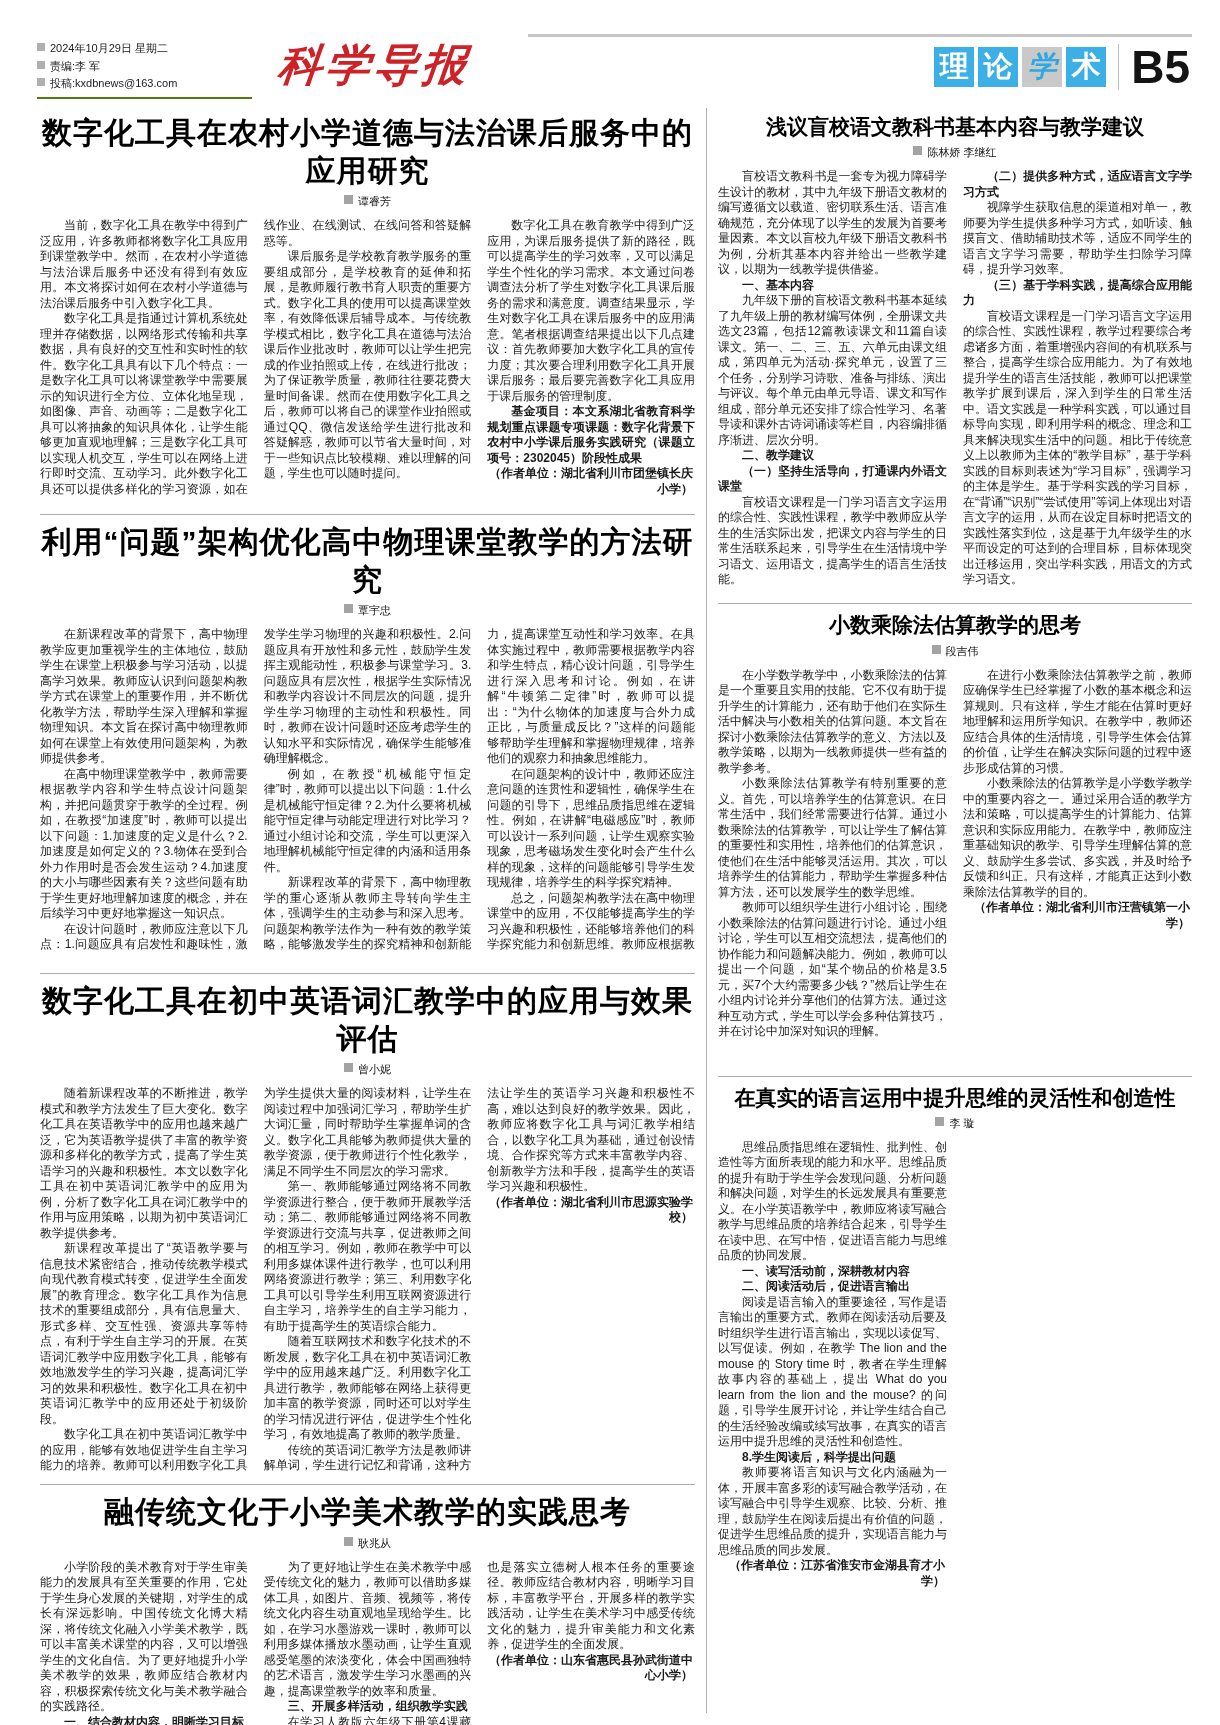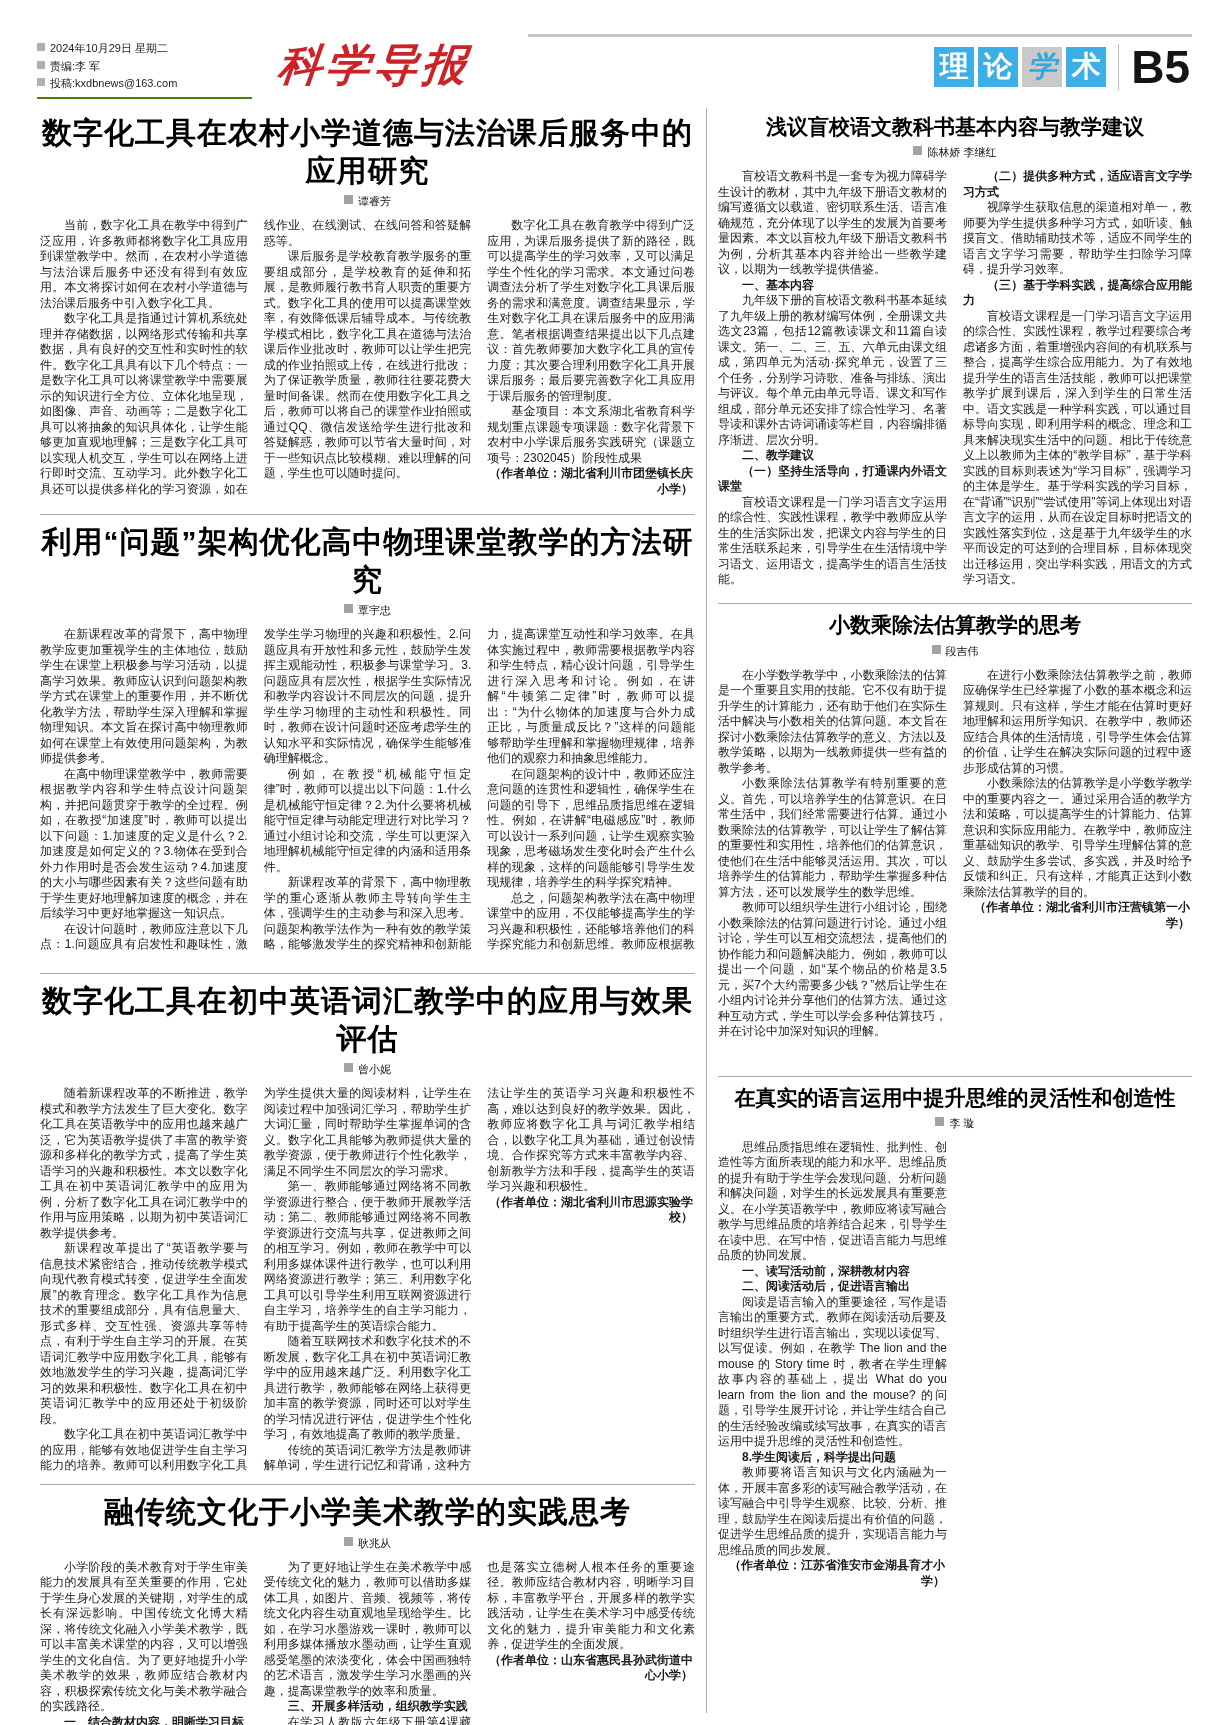--- a/index.html
+++ b/index.html
@@ -44,21 +44,21 @@
   .a-author{text-align:center;font-size:11px;margin:0 0 9px;color:#111;}
   .a-author .sq{width:9px;height:9px;background:#a3a3a3;}
   .a-body{
     column-gap:16px;column-fill:auto;overflow:hidden;text-align:justify;
     font-size:12px;line-height:15.5px;color:#1b1b1b;
   }
   .cols-3{column-count:3;}
   .cols-2{column-count:2;}
   .a-body p{margin:0;text-indent:2em;}
   .a-body p.heading{font-weight:700;}
-  .a-body p.fund{font-weight:400;}
+  .a-body p.fund{font-weight:700;}
   .a-body p.attribution{font-weight:700;text-indent:0;text-align:right;padding-right:2px;}
   .a-sep{border:none;border-top:1px solid #ababab;margin:10px 0 6px;}
 </style>
 </head>
 <body>
 
 <div class="page">
 
   <header class="hdr">
     <div class="top-rule"></div>

